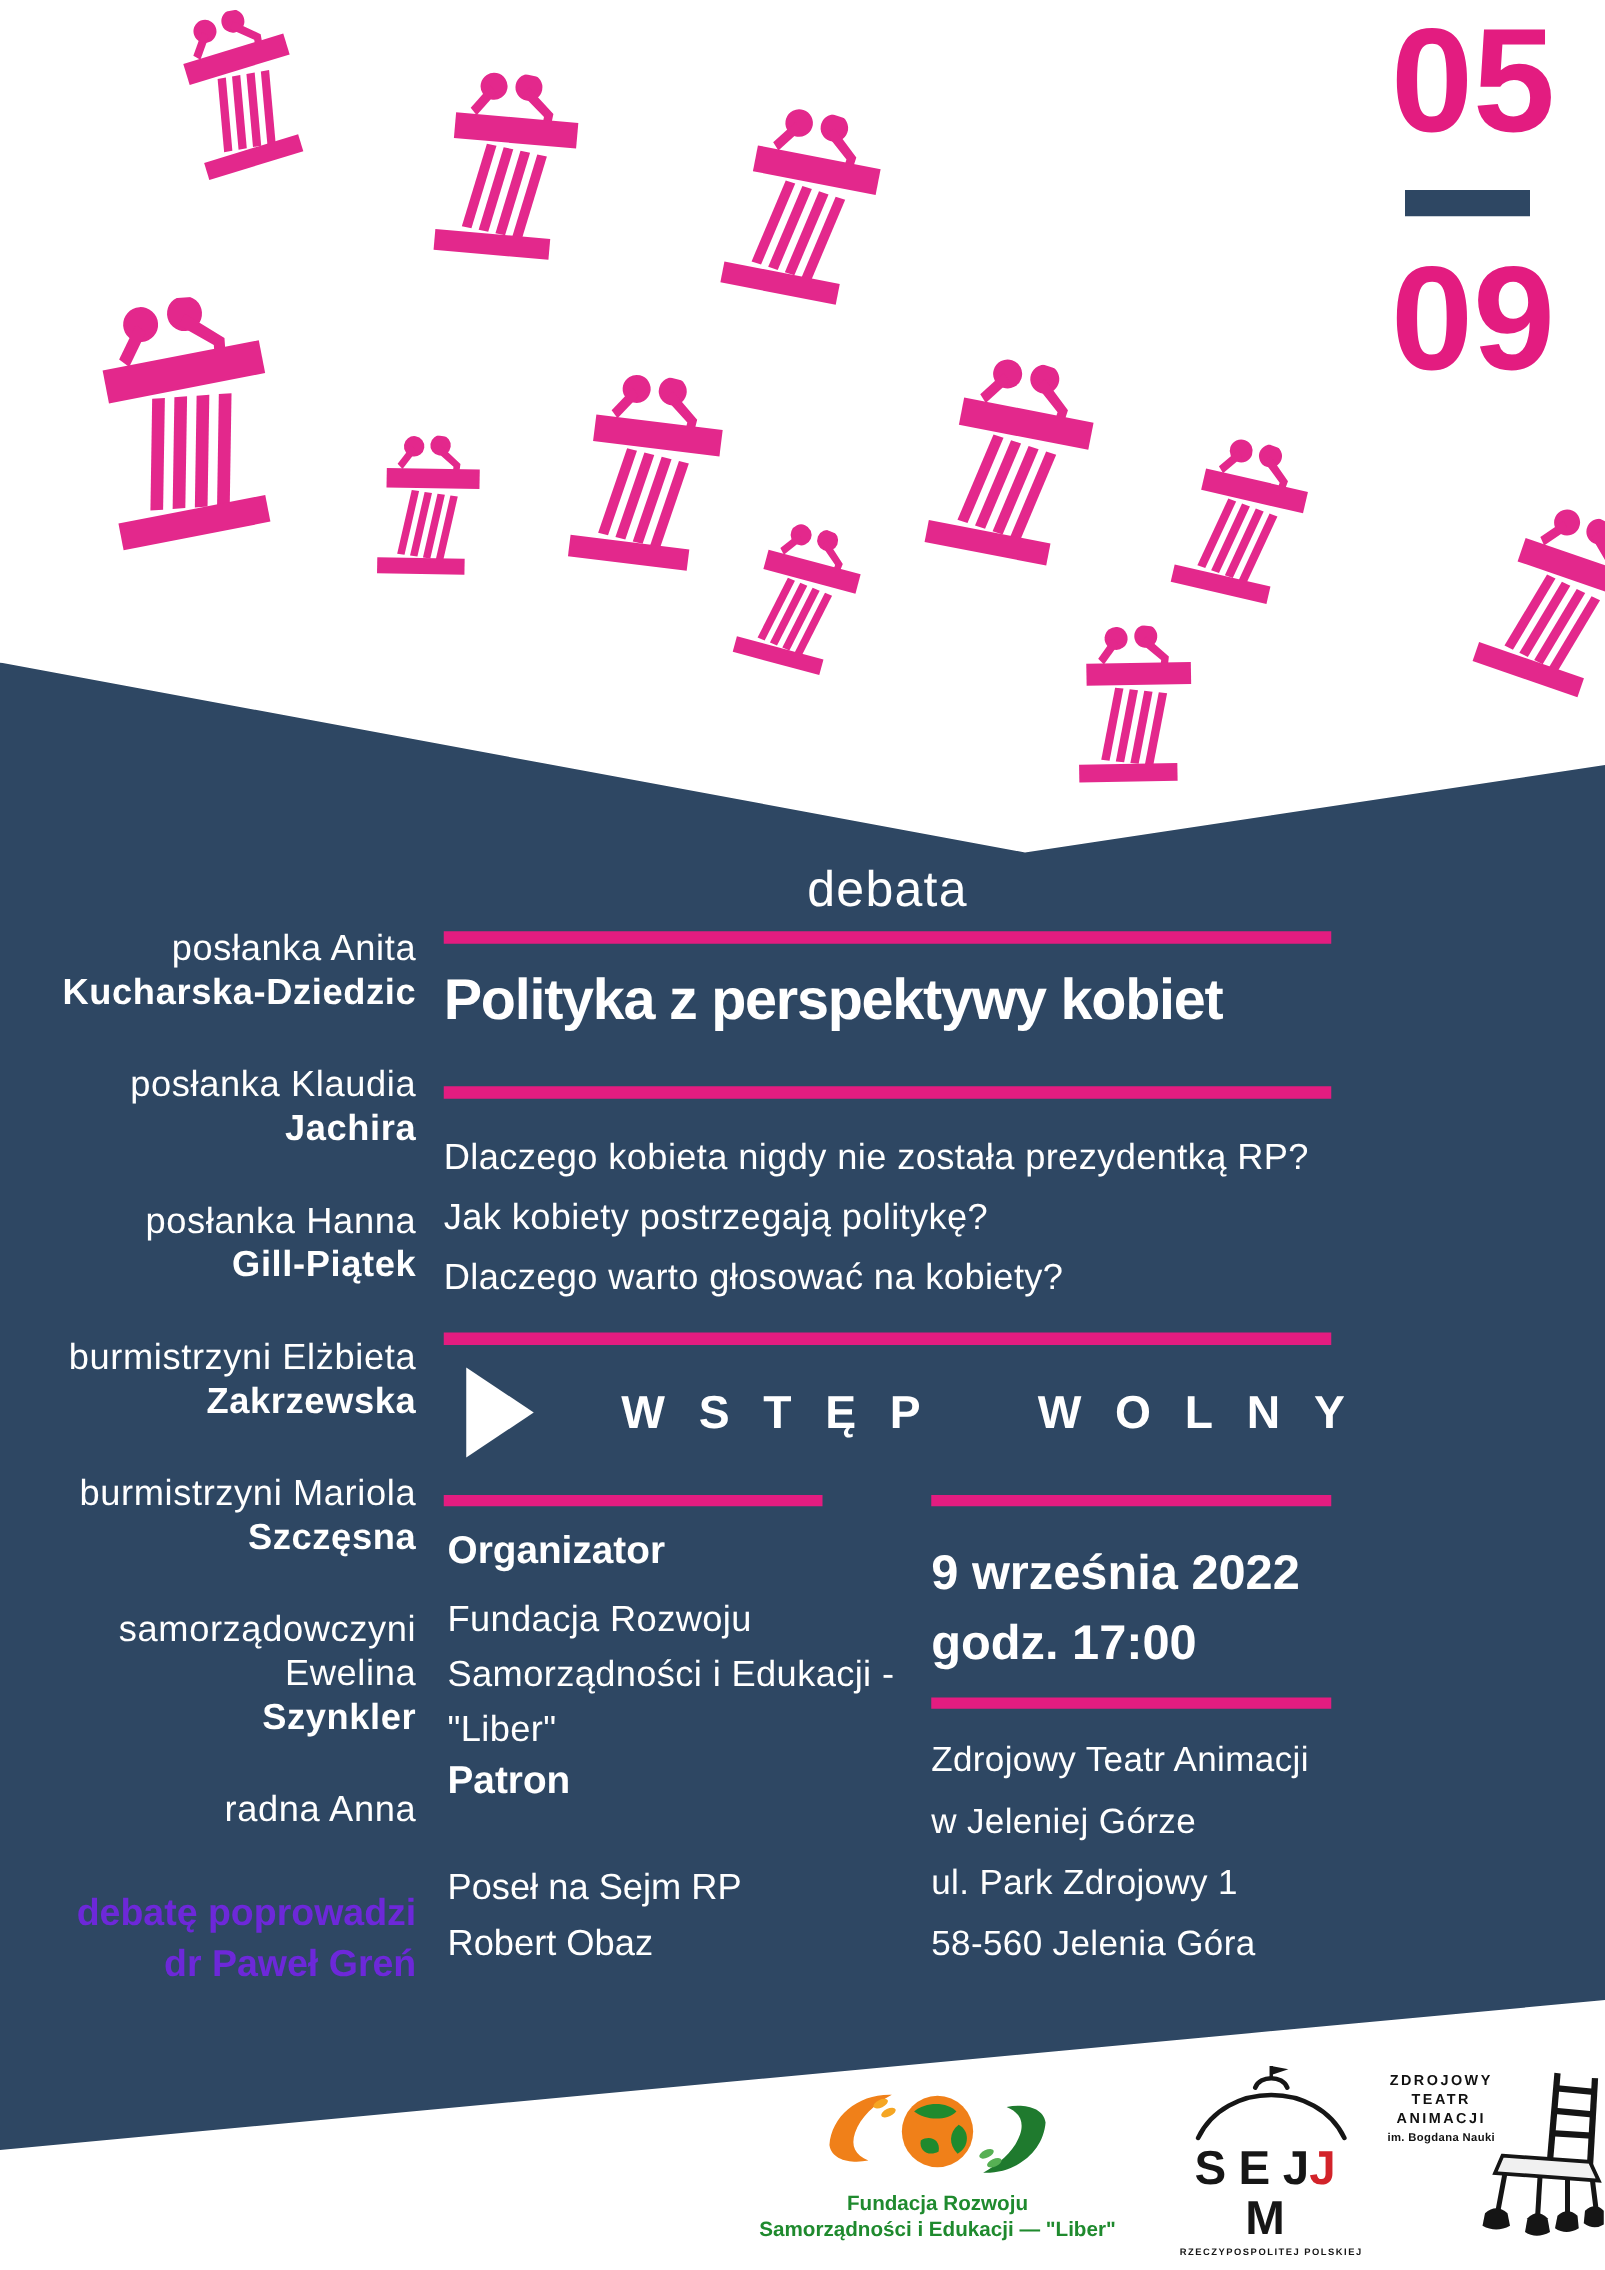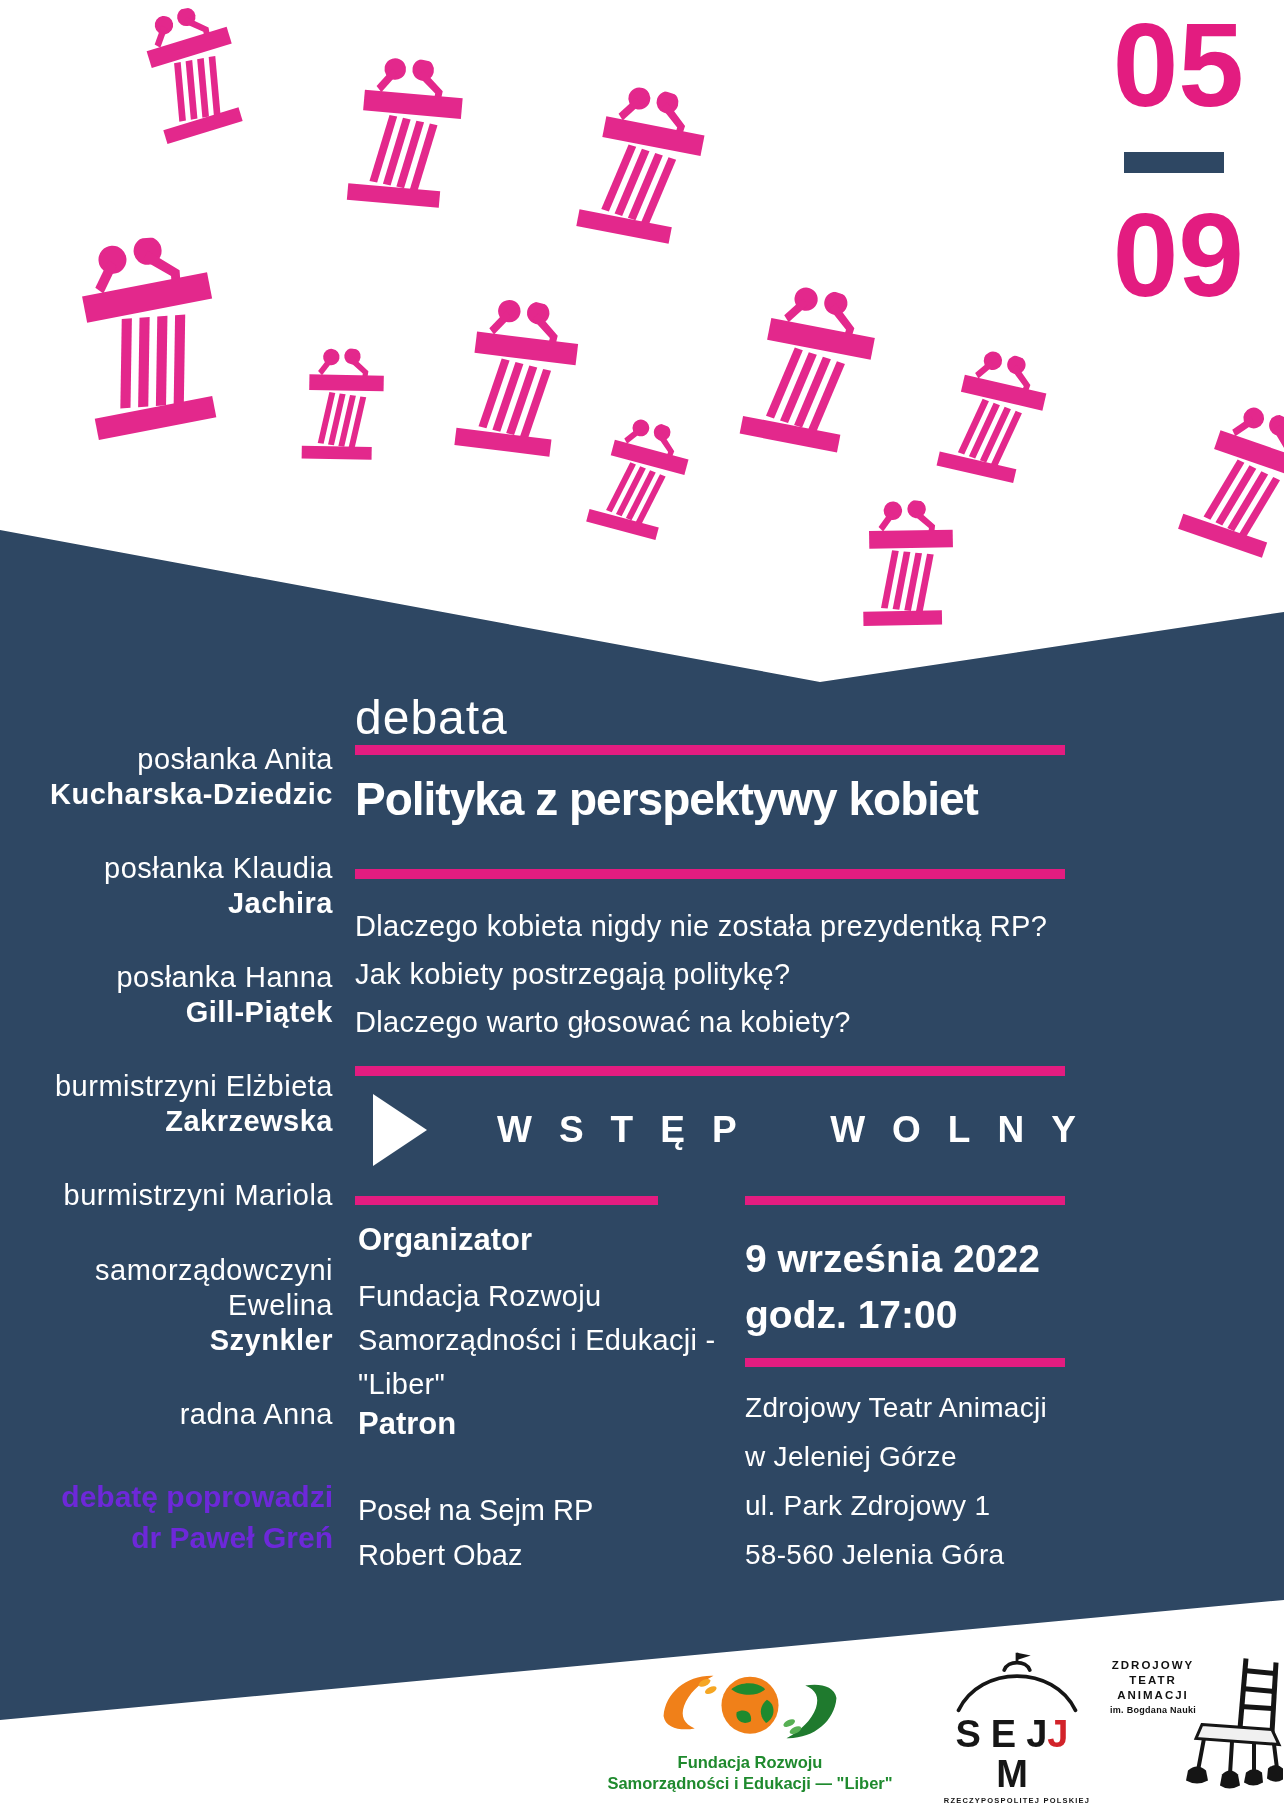--- a/index.html
+++ b/index.html
@@ -22,21 +22,21 @@
     clip-path:polygon(0 530px, 820px 682px, 1284px 612px, 1284px 1600px, 0 1720px);
   }
   
   .speakers{position:absolute; z-index:3; left:0; top:742px; width:333px; text-align:right; color:#fff;}
   .speaker{margin-bottom:40px;}
   .speaker-intro{font-size:29px; font-weight:normal; line-height:35px; letter-spacing:0.5px;}
   .speaker-name{font-size:29px; font-weight:bold; line-height:34px; letter-spacing:0.5px;}
   .moderator{margin-top:44px; color:#6d28d9; font-weight:bold; font-size:30px; line-height:41px;}
   
   .main{position:absolute; z-index:3; left:355px; top:690px; width:710px; color:#fff;}
-  .kicker{position:absolute; top:0; right:0; width:100%; text-align:left; font-size:48px; font-weight:normal; letter-spacing:1px;}
+  .kicker{position:absolute; top:0; right:0; width:100%; text-align:center; font-size:40px; font-weight:normal; letter-spacing:1px;}
   .pink-line{position:absolute; background:#E31C80; height:10px;}
   .line1{top:55px; left:0; width:710px;}
   .line2{top:179px; left:0; width:710px;}
   .line3{top:376px; left:0; width:710px;}
   .line4a{top:506px; left:0; width:303px; height:9px;}
   .line4b{top:506px; left:390px; width:320px; height:9px;}
   .line5{top:668px; left:390px; width:320px; height:9px;}
   .title{position:absolute; top:82px; left:0; width:720px; font-size:46px; font-weight:bold; letter-spacing:-1px; white-space:nowrap;}
   .questions{position:absolute; top:212px; left:0; width:720px; font-size:29px; line-height:48px; letter-spacing:0.3px;}
   .question{white-space:nowrap;}
@@ -139,20 +139,21 @@
     <div class="speaker">
       <div class="speaker-intro">posłanka Hanna</div>
       <div class="speaker-name">Gill-Piątek</div>
     </div>
     <div class="speaker">
       <div class="speaker-intro">burmistrzyni Elżbieta</div>
       <div class="speaker-name">Zakrzewska</div>
     </div>
     <div class="speaker">
       <div class="speaker-intro">burmistrzyni Mariola</div>
+      <div class="speaker-name">Szczęsna</div>
     </div>
     <div class="speaker">
       <div class="speaker-intro">samorządowczyni Ewelina</div>
       <div class="speaker-name">Szynkler</div>
     </div>
     <div class="speaker">
       <div class="speaker-intro">radna Anna</div>
     </div>
     <div class="moderator">
       <div>debatę poprowadzi</div>

